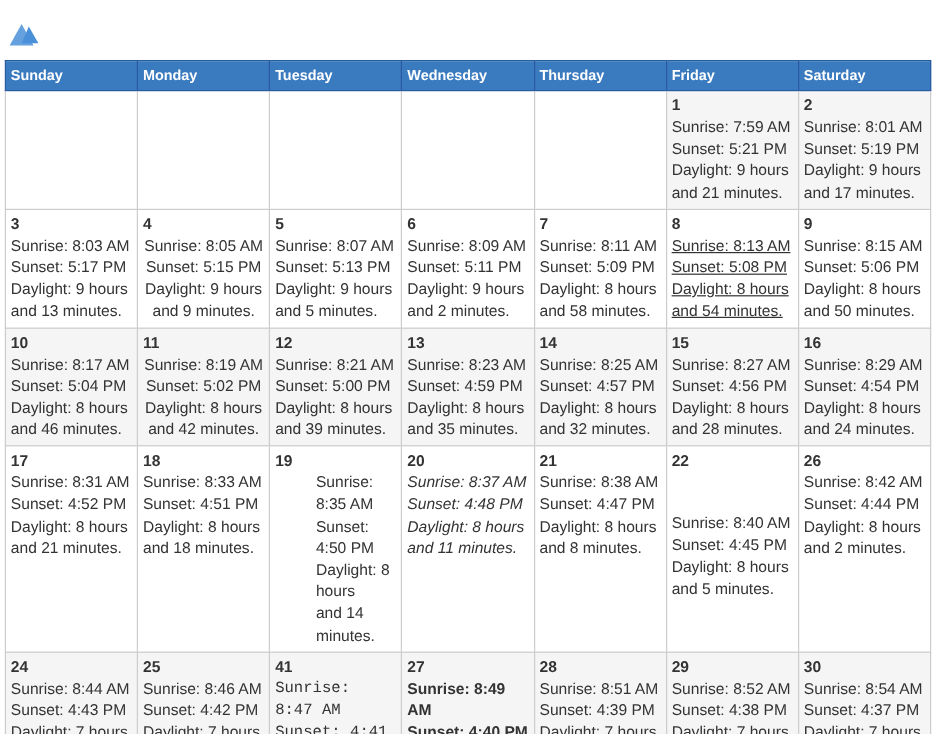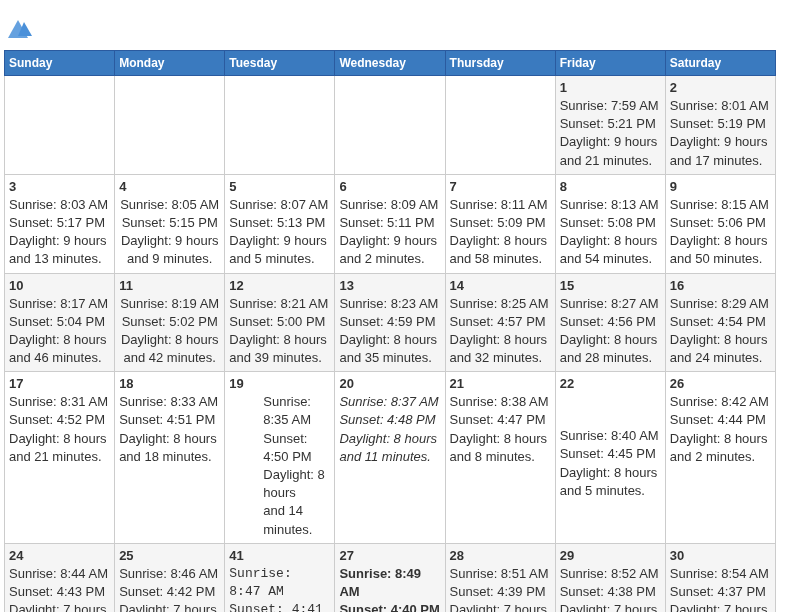--- a/index.html
+++ b/index.html
@@ -186,21 +186,21 @@
           </td>
           <td>
             <span class="day-num">7</span>
             <div class="day-info" style="white-space: pre-line;">Sunrise: 8:11 AM
 Sunset: 5:09 PM
 Daylight: 8 hours
 and 58 minutes.</div>
           </td>
           <td>
             <span class="day-num">8</span>
-            <div class="day-info" style="white-space: pre-line;">Sunrise: 8:13 AM
+            <div class="day-info" style="white-space: pre-line; text-decoration: underline;">Sunrise: 8:13 AM
 Sunset: 5:08 PM
 Daylight: 8 hours
 and 54 minutes.</div>
           </td>
           <td>
             <span class="day-num">9</span>
             <div class="day-info" style="white-space: pre-line;">Sunrise: 8:15 AM
 Sunset: 5:06 PM
 Daylight: 8 hours
 and 50 minutes.</div>

